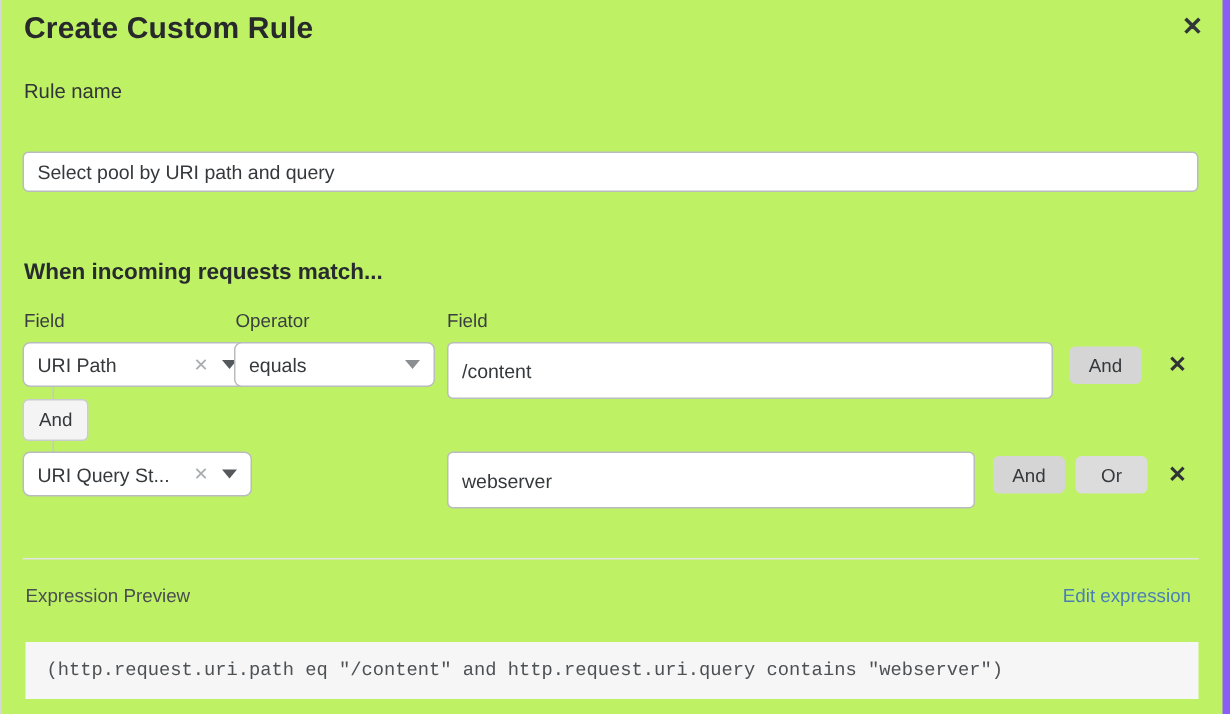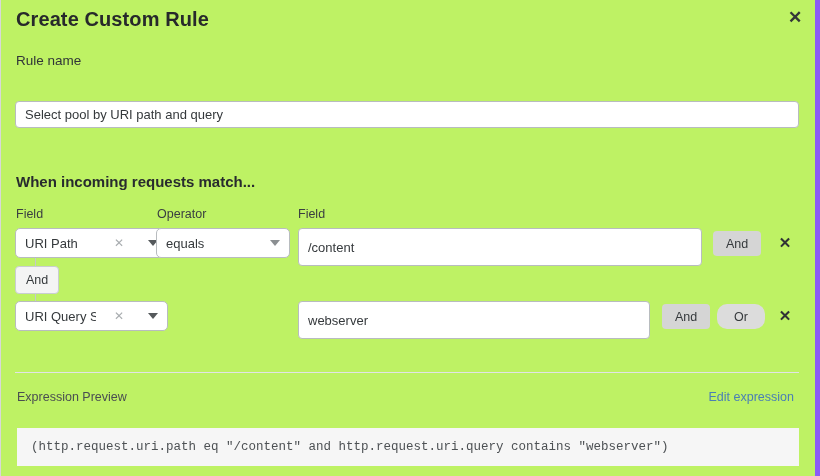--- a/index.html
+++ b/index.html
@@ -102,21 +102,21 @@
     position: absolute;
     box-sizing: border-box;
     height: 30px;
     background: #ffffff;
     border: 1px solid #b8bcbf;
     border-radius: 5px;
     display: flex;
     align-items: center;
     cursor: pointer;
   }
-  .select-field { left: 14px; width: 153px; gap: 15px; }
+  .select-field { left: 14px; width: 153px; }
   .select-op    { left: 155px; width: 134px; }
 
   .select-text {
     flex: 1 1 auto;
     font-size: 13px;
     color: #35393c;
     padding-left: 9px;
     white-space: nowrap;
     overflow: hidden;
   }
@@ -155,21 +155,21 @@
     top: 3px;
     background: #d5d5d5;
     border: none;
     border-radius: 4px;
     font-family: "Liberation Sans", sans-serif;
     font-size: 12.5px;
     color: #35393c;
     cursor: pointer;
     padding: 0 10px;
   }
-  .conj-btn.soft { background: #dcdcdc; border-radius: 10px; }
+  .conj-btn.soft { background: #dcdcdc; }
   #row1-and { left: 712px; }
   #row2-and { left: 661px; }
   #row2-or  { left: 716px; }
 
   .row-remove {
     position: absolute;
     top: 4px;
     width: 22px;
     height: 22px;
     display: flex;

